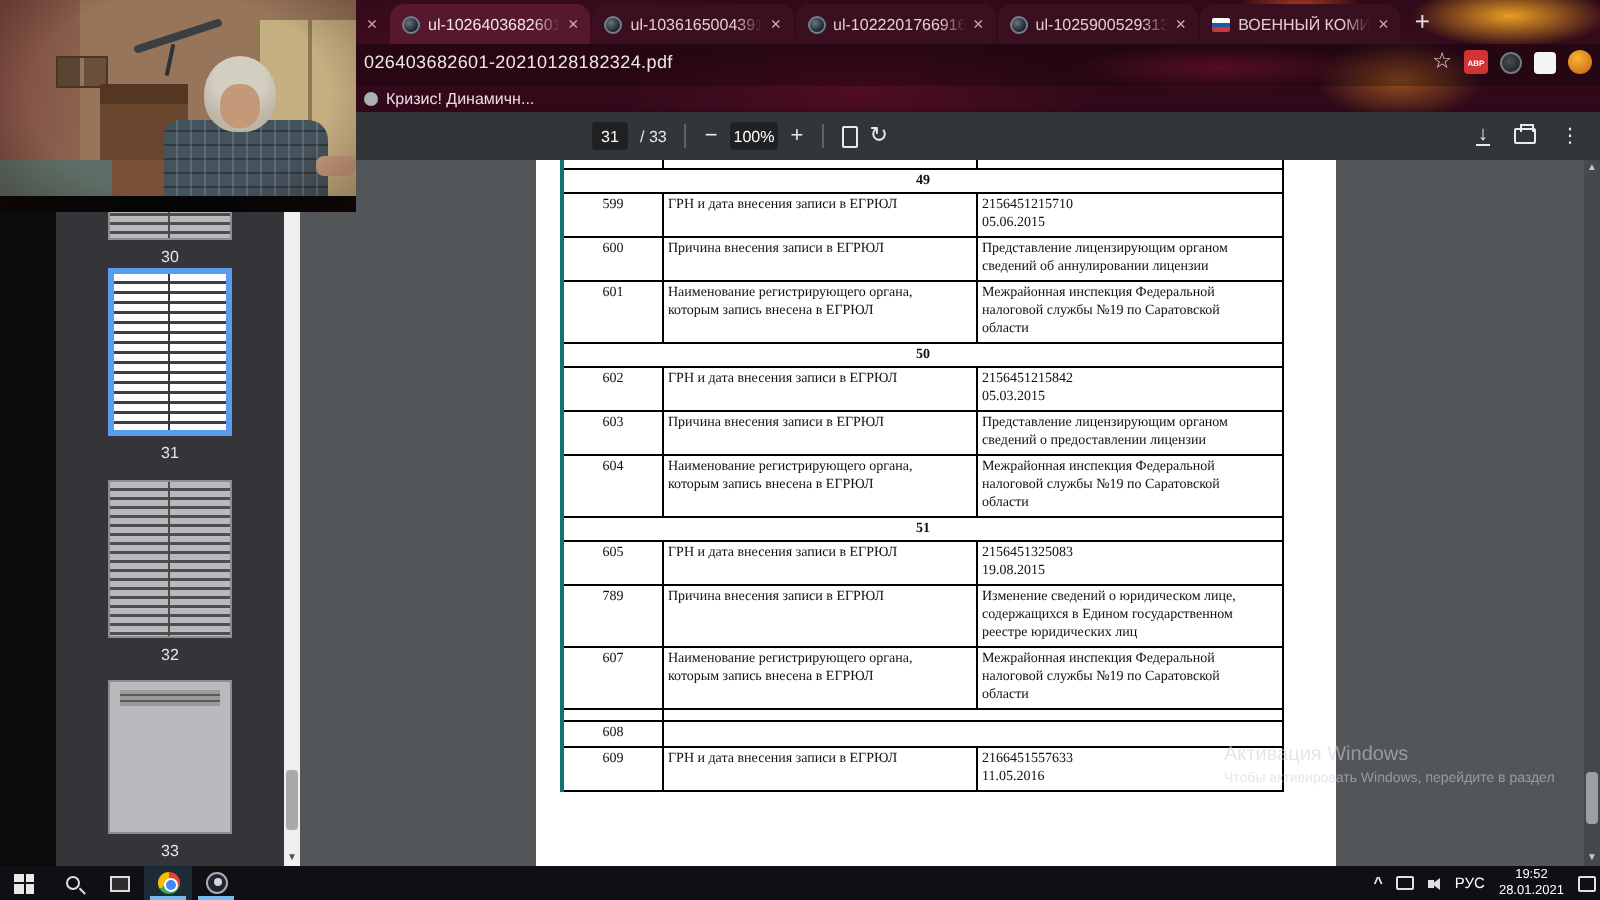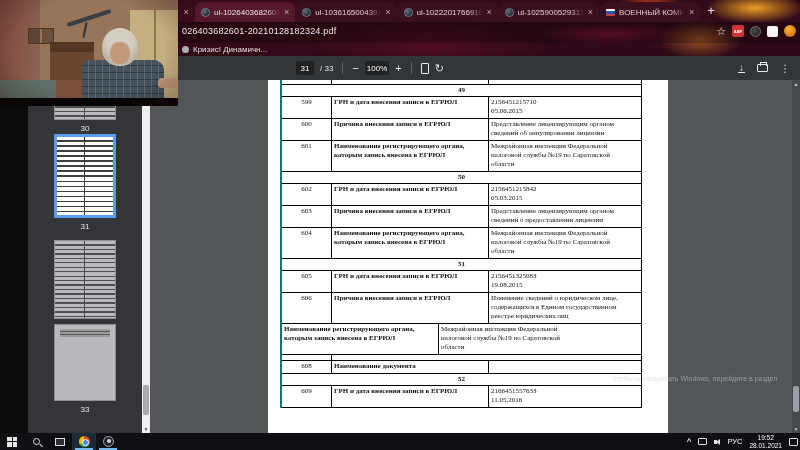--- a/index.html
+++ b/index.html
@@ -88,21 +88,21 @@
   .side-thumb { position:absolute; left:1px; top:305px; width:6px; height:30px; background:#a9a9ac; border-radius:2px; }
 
   .page { position:absolute; left:268px; top:0; width:400px; height:353px; background:#fff; overflow:hidden; }
   .ptable { position:absolute; left:12px; top:0; width:362px;
     font-family:"Liberation Serif", serif; font-size:7px; line-height:9px; color:#111;
     border-left:2px solid #0f766e; border-right:1px solid #000; }
   .trow { display:flex; border-bottom:1px solid #000; }
   .trow.partial { height:5px; }
   .trow.spacer { height:6px; }
   .c-num { width:50px; flex:0 0 auto; border-right:1px solid #000; text-align:center; padding:1px 1px 2px; }
-  .c-label { width:157px; flex:0 0 auto; border-right:1px solid #000; padding:1px 2px 2px; white-space:pre-line;font-weight:bold; }
+  .c-label { width:157px; flex:0 0 auto; border-right:1px solid #000; padding:1px 2px 2px; white-space:pre-line; }
   .c-val { flex:1; padding:1px 2px 2px; white-space:pre-line; }
   .c-section { flex:1; text-align:center; font-weight:bold; padding:1px 0; }
   .c-span { flex:1; padding:1px 2px; }
 
   .main-scroll { position:absolute; right:0; top:0; width:8px; height:353px; background:#46494c; }
   .main-scroll .arrow { position:absolute; left:0; width:8px; height:8px; color:#c6c9cc; font-size:5px; text-align:center; line-height:8px; }
   .main-thumb { position:absolute; left:1px; top:306px; width:6px; height:26px; background:#9aa0a5; border-radius:2px; }
 
   .watermark { position:absolute; left:612px; top:292px; color:rgba(205,210,215,.55); pointer-events:none; }
   .wm1 { font-size:10px; }
@@ -243,21 +243,21 @@
           <div class="thumb-num">30</div>
         </div>
         <div class="thumb-item sel" style="top: 54px;">
           <div class="thumb-img" style="height: 84px;"></div>
           <div class="thumb-num">31</div>
         </div>
         <div class="thumb-item" style="top: 160px;">
           <div class="thumb-img" style="height: 79px;"></div>
           <div class="thumb-num">32</div>
         </div>
-        <div class="thumb-item" style="top: 244px;">
+        <div class="thumb-item" style="top: 260px;">
           <div class="thumb-img sparse" style="height: 77px;"></div>
           <div class="thumb-num">33</div>
         </div>
       </div>
     <div class="side-scroll">
       <span class="arrow" style="top:0">▲</span>
       <span class="side-thumb"></span>
       <span class="arrow" style="bottom:0">▼</span>
     </div>
 
@@ -317,60 +317,58 @@
           <div class="trow section">
             <div class="c-section">51</div>
           </div>
           <div class="trow data">
             <div class="c-num">605</div>
             <div class="c-label">ГРН и дата внесения записи в ЕГРЮЛ</div>
             <div class="c-val">2156451325083
 19.08.2015</div>
           </div>
           <div class="trow data">
-            <div class="c-num">606</div>
+            <div class="c-num">789</div>
             <div class="c-label">Причина внесения записи в ЕГРЮЛ</div>
             <div class="c-val">Изменение сведений о юридическом лице,
 содержащихся в Едином государственном
 реестре юридических лиц</div>
           </div>
           <div class="trow data">
+            <div class="c-num">607</div>
             <div class="c-label">Наименование регистрирующего органа,
 которым запись внесена в ЕГРЮЛ</div>
             <div class="c-val">Межрайонная инспекция Федеральной
 налоговой службы №19 по Саратовской
 области</div>
           </div>
           <div class="trow spacer">
             <div class="c-num"></div>
             <div class="c-span"></div>
           </div>
           <div class="trow data">
             <div class="c-num">608</div>
-            <div class="c-label">Наименование документа</div>
-          </div>
-          <div class="trow section">
-            <div class="c-section">52</div>
           </div>
           <div class="trow data">
             <div class="c-num">609</div>
             <div class="c-label">ГРН и дата внесения записи в ЕГРЮЛ</div>
             <div class="c-val">2166451557633
 11.05.2016</div>
           </div>
         </div>
     </div>
 
     <div class="main-scroll">
       <span class="arrow" style="top:0">▲</span>
       <span class="main-thumb"></span>
       <span class="arrow" style="bottom:0">▼</span>
     </div>
 
     <div class="watermark">
+      <div class="wm1">Активация Windows</div>
       <div class="wm2">Чтобы активировать Windows, перейдите в раздел</div>
     </div>
   </div>
 
   <div class="taskbar">
     <div class="tb-left">
       <span class="tb-btn">
           <span class="win-ico">
             <i></i>
             <i></i>

